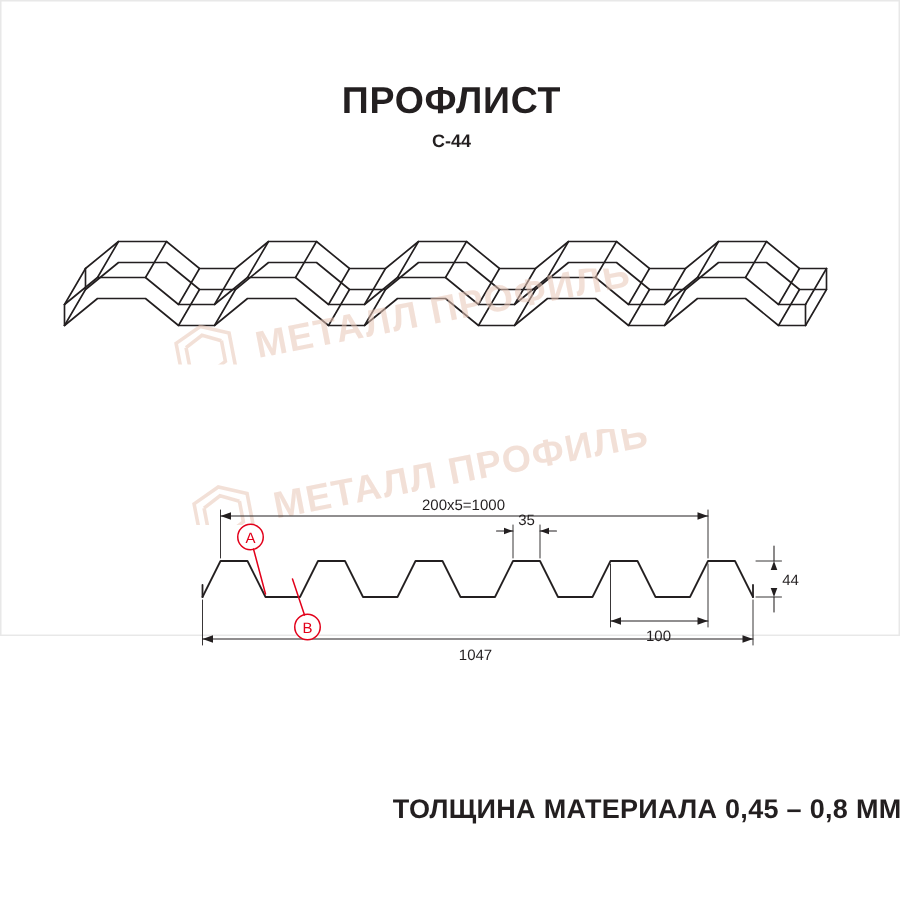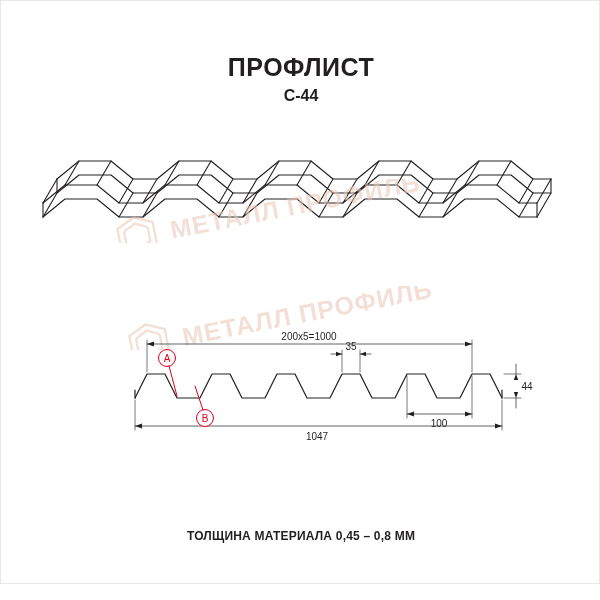--- a/index.html
+++ b/index.html
@@ -11,50 +11,50 @@
     height: 600px;
     background: #ffffff;
     font-family: "Liberation Sans", sans-serif;
     color: #231f20;
     overflow: hidden;
     position: relative;
   }
   .page {
     position: relative;
     width: 600px;
-    height: 584px;
+    height: 424px;
     border: 1px solid #e8e8e8;
     box-sizing: border-box;
   }
   .title {
     position: absolute;
     top: 52px;
     left: 0;
     width: 600px;
     text-align: center;
     font-size: 25px;
     font-weight: bold;
     letter-spacing: 0.5px;
   }
   .subtitle {
     position: absolute;
     top: 86px;
     left: 0;
     width: 600px;
     text-align: center;
-    font-size: 16px;
+    font-size: 12px;
     font-weight: bold;
   }
   .footer {
     position: absolute;
     top: 528px;
     left: 0;
     width: 600px;
-    text-align: center;
-    font-size: 12px;
+    text-align: right;
+    font-size: 18px;
     font-weight: bold;
     letter-spacing: 0.2px;
   }
   .iso-wrap {
     position: absolute;
     left: 38px;
     top: 140px;
     width: 528px;
     height: 130px;
   }

